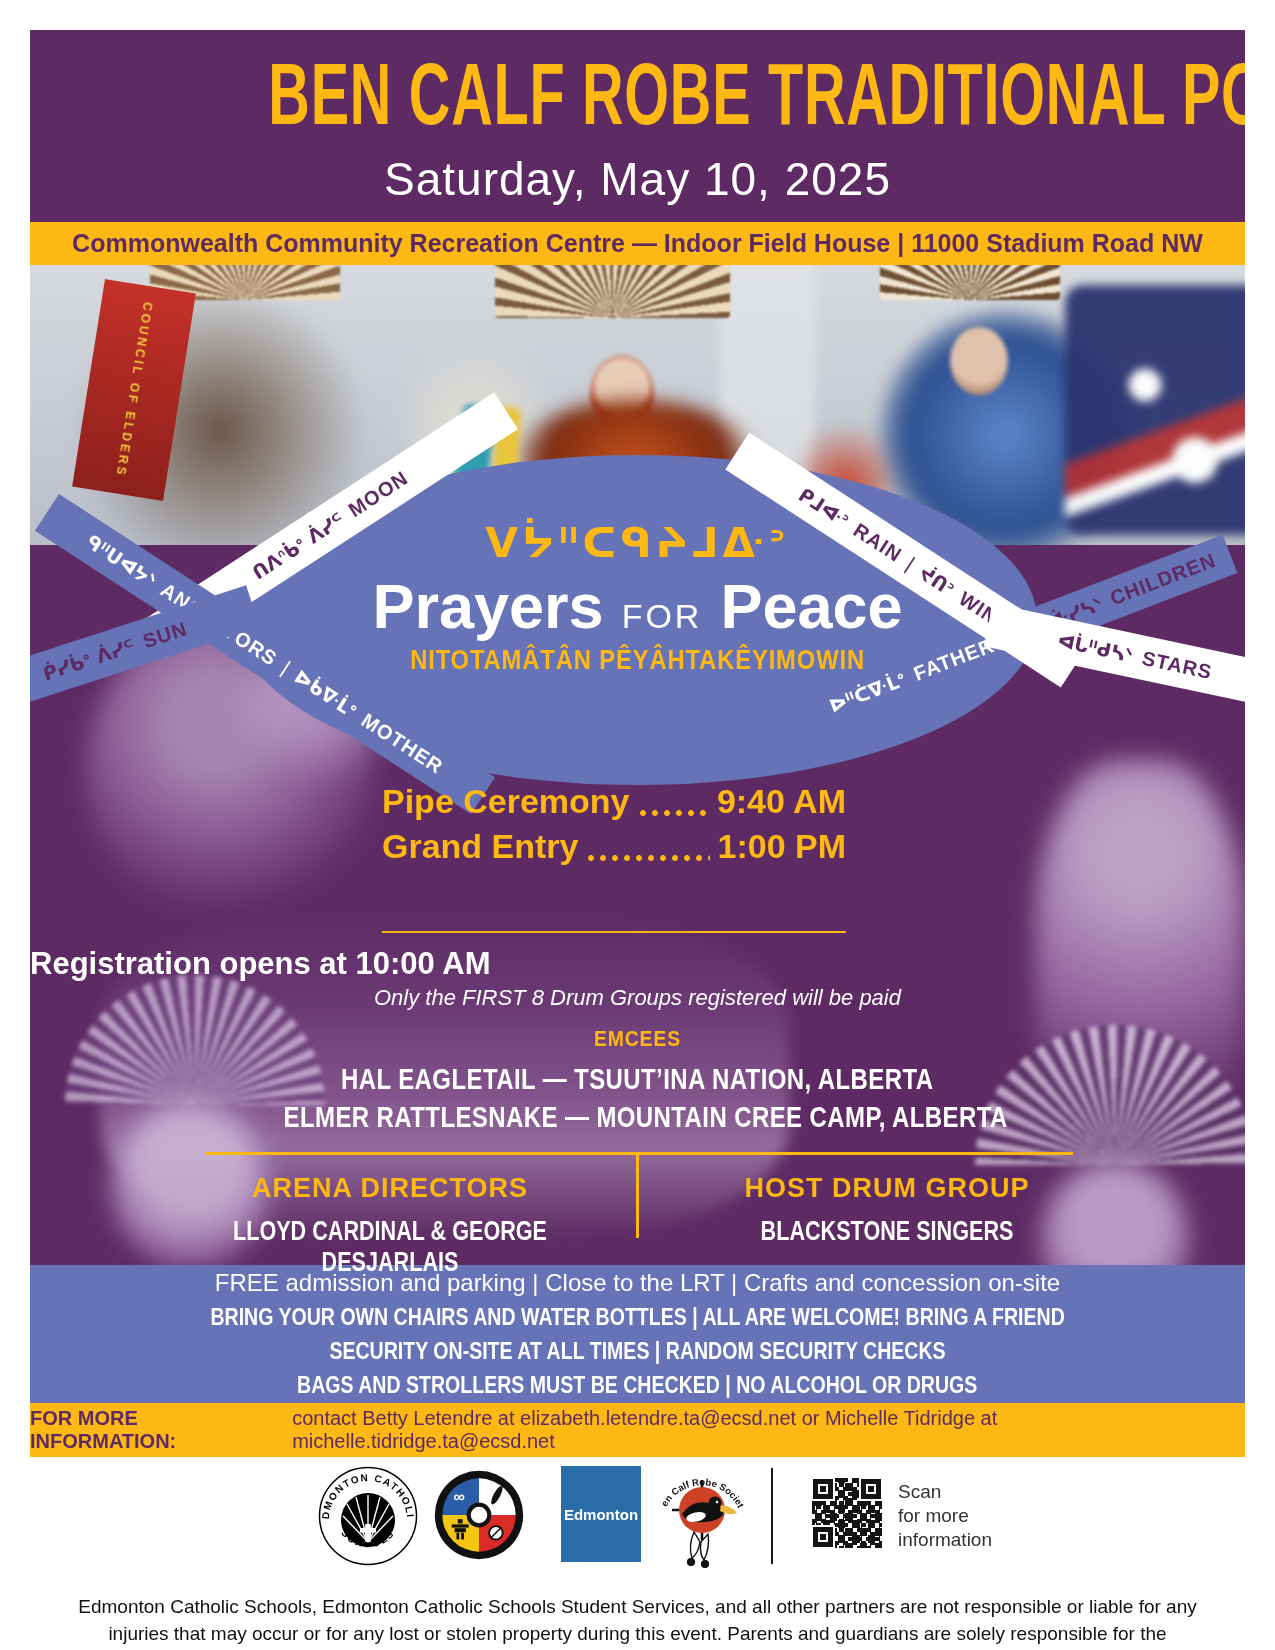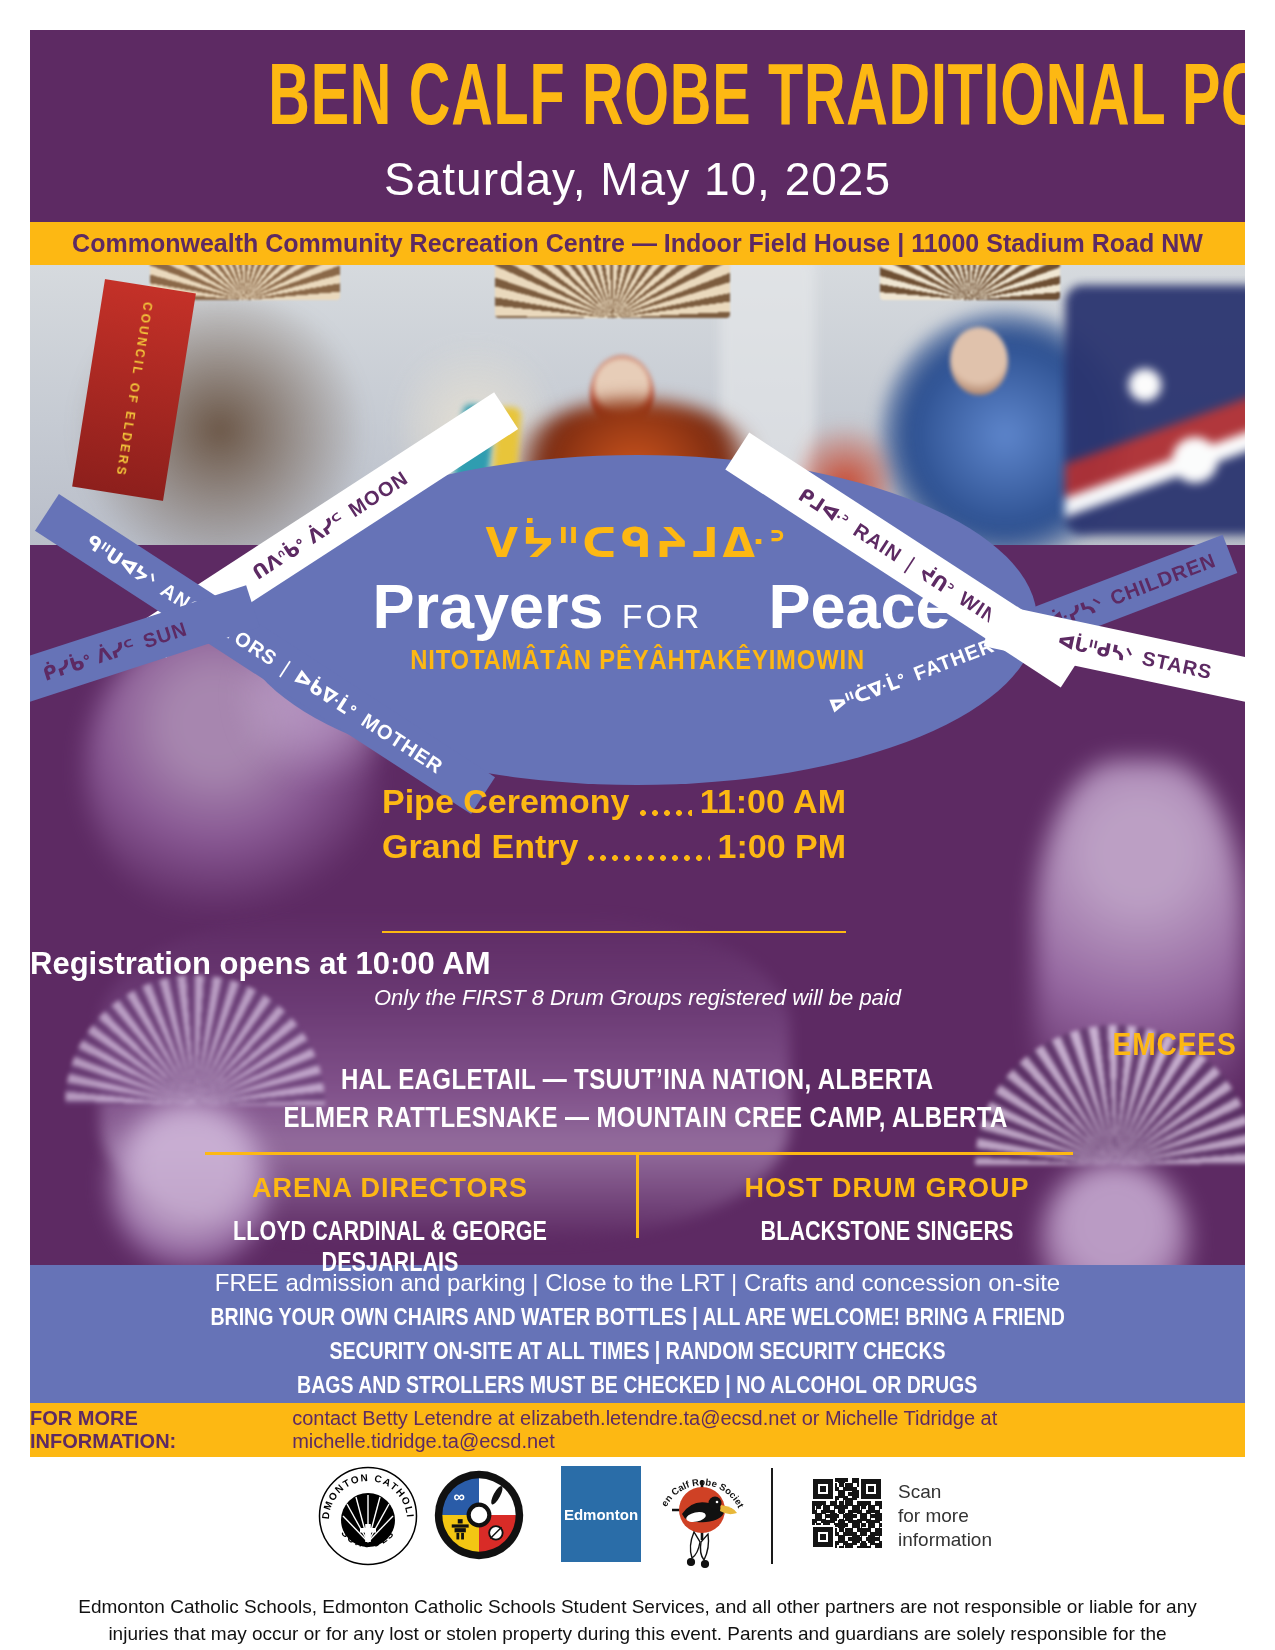--- a/index.html
+++ b/index.html
@@ -36,35 +36,35 @@
   .ribbon.peri.darktext { color:#5d2a63; }
   .ribbon.bare { background:transparent; color:#ffffff; }
   .ribbon .pill { display:flex; align-items:center; gap:10px; background:#6673b7; color:#5d2a63; padding:9px 16px; }
   .syl { font-family:"DejaVu Sans",sans-serif; font-weight:700; font-size:19px; }
   .rlabel { font-weight:700; font-size:20px; letter-spacing:1px; }
   .rsep { font-weight:400; font-size:20px; }
 
   
   .panel-syl { position:absolute; left:0; right:0; top:488px; text-align:center; color:#fdb813; font-family:"DejaVu Sans",sans-serif; font-size:42px; font-weight:700; letter-spacing:4px; z-index:5; }
   .prayers { position:absolute; left:0; right:0; top:540px; display:flex; align-items:baseline; justify-content:center; gap:18px; color:#ffffff; z-index:5; }
-  .prayers .big { font-size:63px; font-weight:700;margin-left:48px; }
+  .prayers .big { font-size:63px; font-weight:700; }
   .prayers .mid { font-size:34px; font-weight:400; letter-spacing:3px; }
   .panel-cree { position:absolute; left:0; right:0; top:614px; text-align:center; color:#fdb813; font-size:28px; font-weight:700; z-index:5; }
   .panel-cree > span { display:inline-block; transform:scaleX(.85); letter-spacing:1px; }
 
   
   .schedule { position:absolute; left:352px; top:752px; width:464px; z-index:5; }
   .sched-row { display:flex; align-items:baseline; height:45px; color:#fdb813; font-size:34px; font-weight:700; }
   .dots { flex:1; align-self:flex-end; height:12px; margin:0 8px 8px 8px; background-image:radial-gradient(circle at 5px 6px,#fdb813 2.7px,transparent 3.1px); background-size:12px 12px; background-repeat:repeat-x; }
   .gold-hr { position:absolute; left:352px; top:901px; width:464px; height:2px; background:#fdb813; z-index:5; }
   .reg-head { position:absolute; left:0; right:0; top:916px; color:#ffffff; font-size:31px; font-weight:700; z-index:5; }
   .reg-note { position:absolute; left:0; right:0; top:955px; text-align:center; color:#ffffff; font-size:22px; font-style:italic; z-index:5; }
 
   
-  .emcee-head { position:absolute; left:0; right:0; top:996px; text-align:right; color:#fdb813; font-size:32px; font-weight:700; z-index:5; }
+  .emcee-head { position:absolute; left:0; right:0; top:996px; text-align:center; color:#fdb813; font-size:22px; font-weight:700; z-index:5; }
   .emcee-head > span { display:inline-block; transform:scaleX(.88); letter-spacing:1px; }
   .cond-line { text-align:center; color:#ffffff; font-size:30px; font-weight:700; position:absolute; left:0; right:0; z-index:5; }
   .cond-line > span { display:inline-block; transform:scaleX(.8); letter-spacing:.5px; }
 
   
   .col-hr { position:absolute; left:175px; top:1122px; width:868px; height:3px; background:#fdb813; z-index:5; }
   .col-vr { position:absolute; left:606px; top:1122px; width:3px; height:86px; background:#fdb813; z-index:5; }
   .col { position:absolute; z-index:5; text-align:center; }
   .col-head { color:#fdb813; font-size:27px; font-weight:700; letter-spacing:1px; }
   .col-name { margin-top:12px; color:#ffffff; font-size:27px; font-weight:700; }
@@ -183,21 +183,21 @@
       <span class="big">Prayers</span>
       <span class="mid">FOR</span>
       <span class="big">Peace</span>
     </div>
     <div class="panel-cree"><span>NITOTAMÂTÂN PÊYÂHTAKÊYIMOWIN</span></div>
 
     <div class="schedule">
       <div class="sched-row">
         <span>Pipe Ceremony</span>
         <span class="dots"></span>
-        <span>11:00 AM</span>
+        <span>9:40 AM</span>
       </div>
       <div class="sched-row">
         <span>Grand Entry</span>
         <span class="dots"></span>
         <span>1:00 PM</span>
       </div>
     </div>
     <div class="gold-hr"></div>
     <div class="reg-head">Registration opens at 10:00 AM</div>
     <div class="reg-note">Only the FIRST 8 Drum Groups registered will be paid</div>

